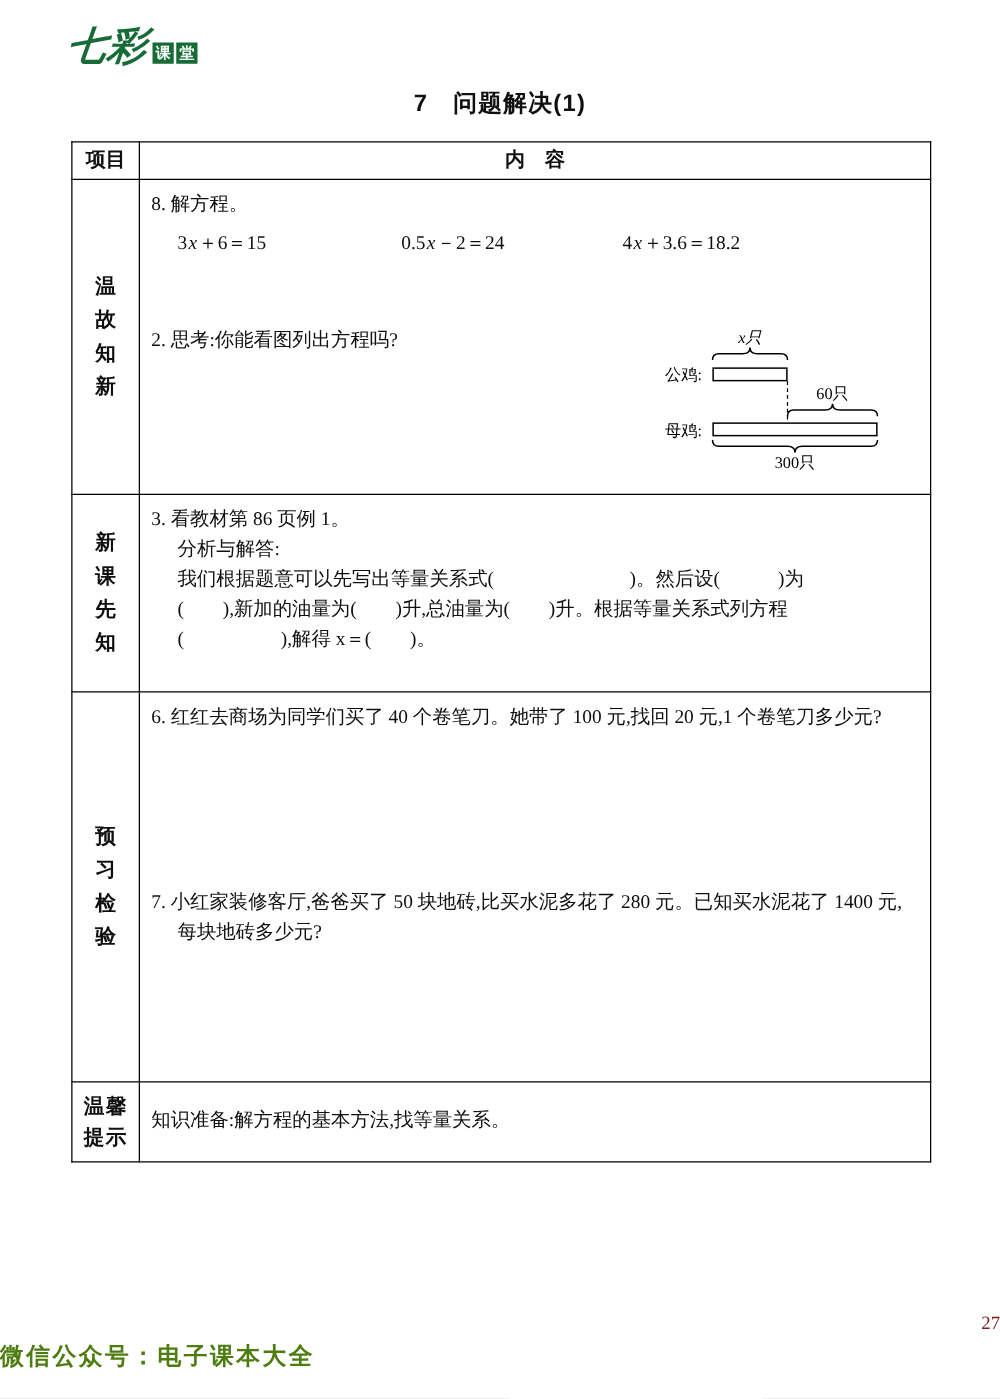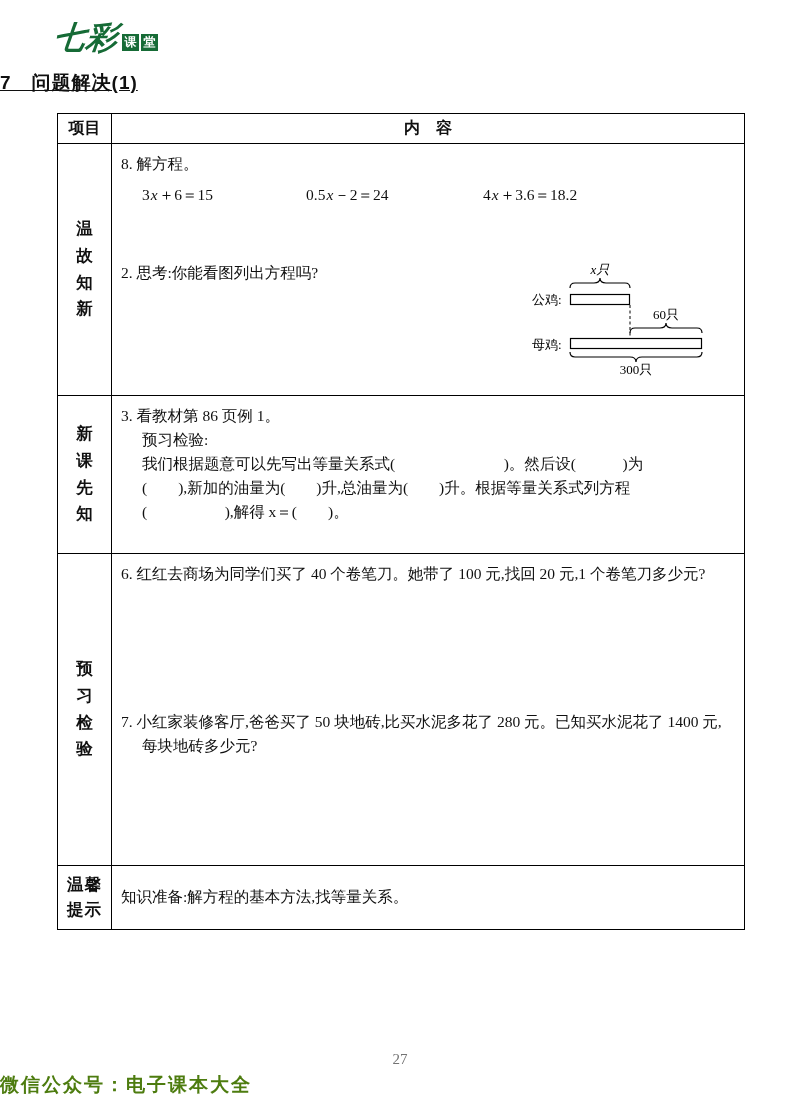--- a/index.html
+++ b/index.html
@@ -7,49 +7,49 @@
         font-family:"Liberation Serif","DejaVu Serif",serif;color:#101010;overflow:hidden;}
 
   
   .logo{position:absolute;top:22px;left:54px;display:flex;align-items:flex-end;gap:4px;}
   .logo-script{font-family:"DejaVu Serif","Liberation Serif",serif;font-style:italic;font-weight:bold;
                font-size:31px;line-height:1;color:#166b36;transform:skewX(-6deg);letter-spacing:1px;}
   .logo-boxes{display:flex;gap:2px;padding-bottom:2px;}
   .logo-box{width:17px;height:17px;background:#166b36;color:#fff;font-size:12px;font-weight:bold;
             display:flex;align-items:center;justify-content:center;font-family:"Liberation Sans",sans-serif;}
 
-  .title{position:absolute;top:70px;left:0;width:100%;text-align:left;font-size:19px;font-weight:bold;
-         font-family:"Liberation Sans","DejaVu Sans",sans-serif;letter-spacing:1px;text-decoration:underline;}
+  .title{position:absolute;top:70px;left:0;width:100%;text-align:center;font-size:19px;font-weight:bold;
+         font-family:"Liberation Sans","DejaVu Sans",sans-serif;letter-spacing:1px;}
 
   
   .sheet{position:absolute;top:113px;left:57px;width:688px;border-collapse:collapse;table-layout:fixed;padding-left:10px;}
   .sheet td{border:1.6px solid #000;vertical-align:top;}
   td.header-cell{height:25px;text-align:center;font-weight:bold;font-size:16px;vertical-align:middle;padding:2px 0;}
   td.label-cell{text-align:center;vertical-align:middle;font-weight:bold;font-size:16.5px;padding:0;}
   .vlabel{display:inline-block;width:18px;word-break:break-all;line-height:1.62;text-align:center;}
   .vlabel.two-col{width:37px;line-height:1.5;letter-spacing:1px;}
   td.content-cell{padding:8px 12px 8px 9px;font-size:15.5px;line-height:1.55;}
   td.tip-cell{vertical-align:middle;}
 
   .para{padding-left:21px;text-indent:-21px;}
   .indent{padding-left:21px;}
   .equations{display:flex;padding-left:21px;margin-top:7px;}
   .eq{white-space:nowrap;}
   .eq-1{width:164px;}
-  .eq-2{width:177px;}
+  .eq-2{width:177px;margin-left:15px;}
   .eq i{font-style:italic;padding:0 1px;font-family:"Liberation Serif","DejaVu Serif",serif;}
 
   .q2-row{display:flex;justify-content:space-between;align-items:flex-start;margin-top:54px;}
   .q2-text{}
   .diagram{flex:0 0 auto;margin-right:2px;}
   .diagram text{font-size:13px;font-family:"Liberation Serif","DejaVu Serif",serif;fill:#000;}
 
   .q7{margin-top:124px;}
 
-  .pageno{position:absolute;top:1051px;left:0;width:100%;text-align:center;font-size:15px;color:#737373;}
+  .pageno{position:absolute;top:1051px;left:0;width:100%;text-align:right;font-size:15px;color:#7f1d1d;}
   .watermark{position:absolute;top:1072px;left:0;width:100%;font-size:19px;font-weight:bold;
              color:#4d7c0f;letter-spacing:2px;}
 </style>
 </head>
 <body>
 
 <div class="page">
 
   <div class="logo">
     <span class="logo-script">七彩</span>
@@ -102,21 +102,21 @@
         </div>
       </td>
     </tr>
 
     <tr style="height:158px;">
       <td class="label-cell">
         <span class="vlabel">新课先知</span>
       </td>
       <td class="content-cell">
         <div class="para">3. 看教材第 86 页例 1。</div>
-        <div class="indent">预习检验:</div>
+        <div class="indent">分析与解答:</div>
         <div class="indent">我们根据题意可以先写出等量关系式(　　　　　　　)。然后设(　　　)为</div>
         <div class="indent">(　　),新加的油量为(　　)升,总油量为(　　)升。根据等量关系式列方程</div>
         <div class="indent">(　　　　　),解得 x＝(　　)。</div>
       </td>
     </tr>
 
 
     <tr style="height:312px;">
       <td class="label-cell">
         <span class="vlabel">预习检验</span>

